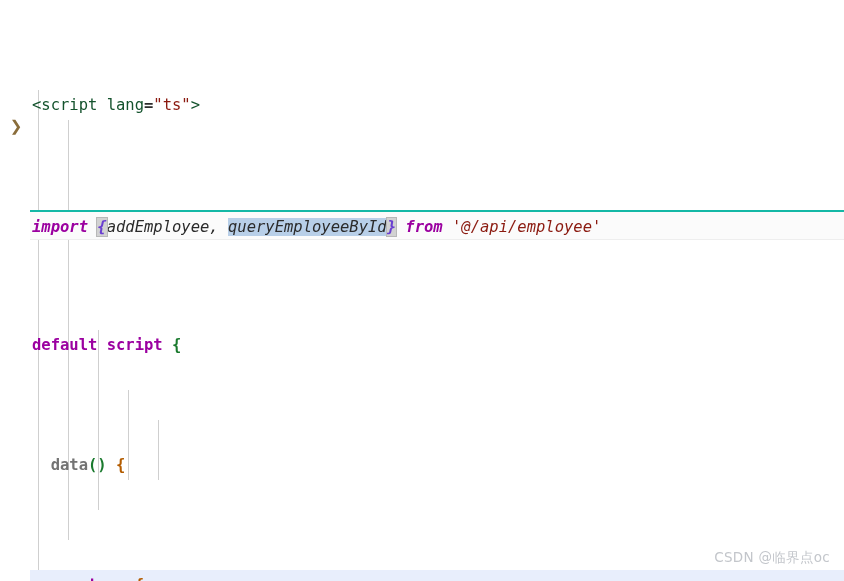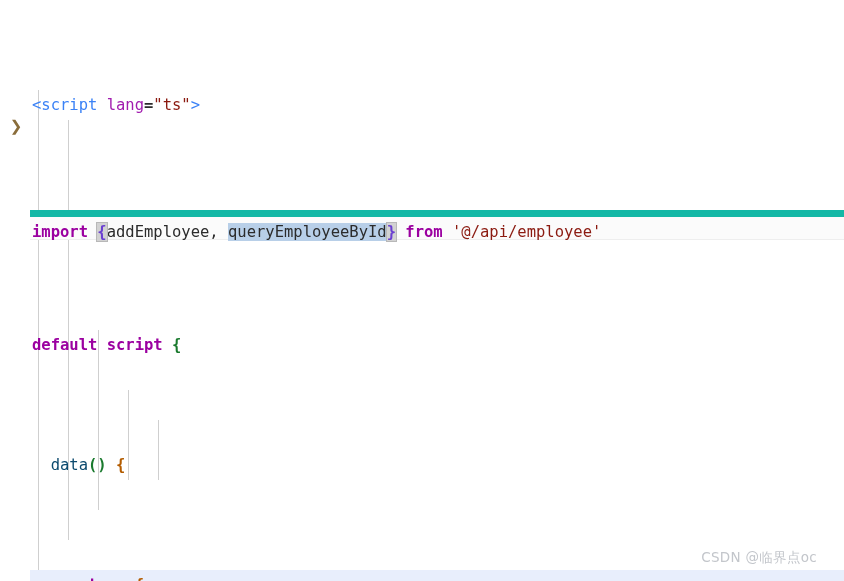--- a/index.html
+++ b/index.html
@@ -59,23 +59,24 @@
   }
   .line {
     position: relative;
     height: 30px;
     padding-left: 2px;
   }
 
   
   .line.caretline {
     background: #fbfbfb;
-    border-top: 7px solid #14b8a6;
+    border-top: 2px solid #14b8a6;
     border-bottom: 1px solid #eeeeee;
     box-sizing: border-box;
+    font-style: italic;
   }
   
   .line.foldline {
     background: #e8eefc;
   }
 
   
   .guides {
     position: absolute;
     left: 30px;
@@ -86,44 +87,44 @@
     pointer-events: none;
   }
   .guide {
     position: absolute;
     width: 1px;
     background: #cfcfcf;
   }
 
   
   .kw      { color: #9b00a0; font-weight: 600; }   
-  .tag     { color: #3b82f6; }                      
-  .attr    { color: #a21caf; text-align: center; }                      
+  .tag     { color: #14532d; }                      
+  .attr    { color: #14532d; text-align: center; }                      
   .str     { color: #8b1a10; }                      
   .ident   { color: #2b2b2b; }
-  .fn      { color: #0c4a6e; }
+  .fn      { color: #737373; font-weight: bold; }
   .br-green{ color: #1a7a2e; font-weight: 700; }
   .br-orange{ color: #b35c00; font-weight: 700; }
   .br-purple{ color: #6a3fd1; font-weight: 700; }
   .op      { color: #2b2b2b; font-weight: 700; }
   .ellipsis{ color: #9a9a9a; }
 
   
   .sel {
     background: #b8cfe8;
   }
   .brmatch {
     background: #d2d2d2;
     outline: 1px solid #b8b8b8;
   }
 
   
   .watermark {
     position: absolute;
-    right: 27px;
+    right: 14px;
     bottom: 14px;
     color: #c3c6cb;
     font-size: 13.5px;
     font-family: "DejaVu Sans", sans-serif;
     z-index: 6;
     letter-spacing: 0.3px;
   }
   
   .bottom-strip {
     position: absolute;

